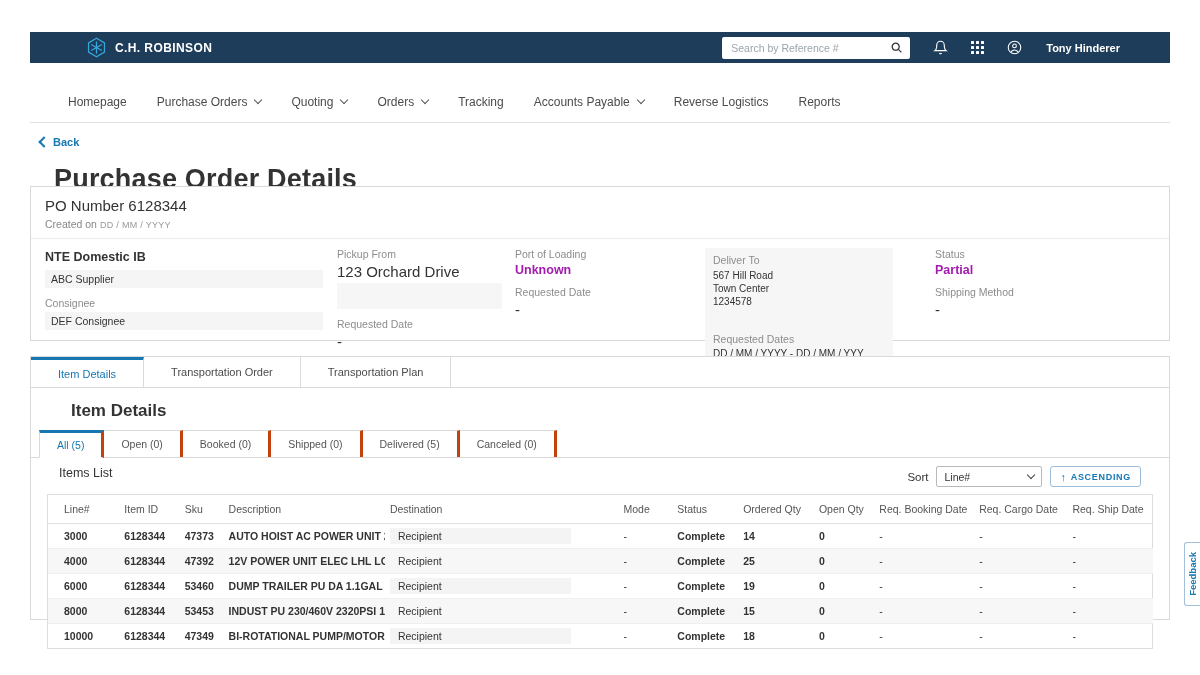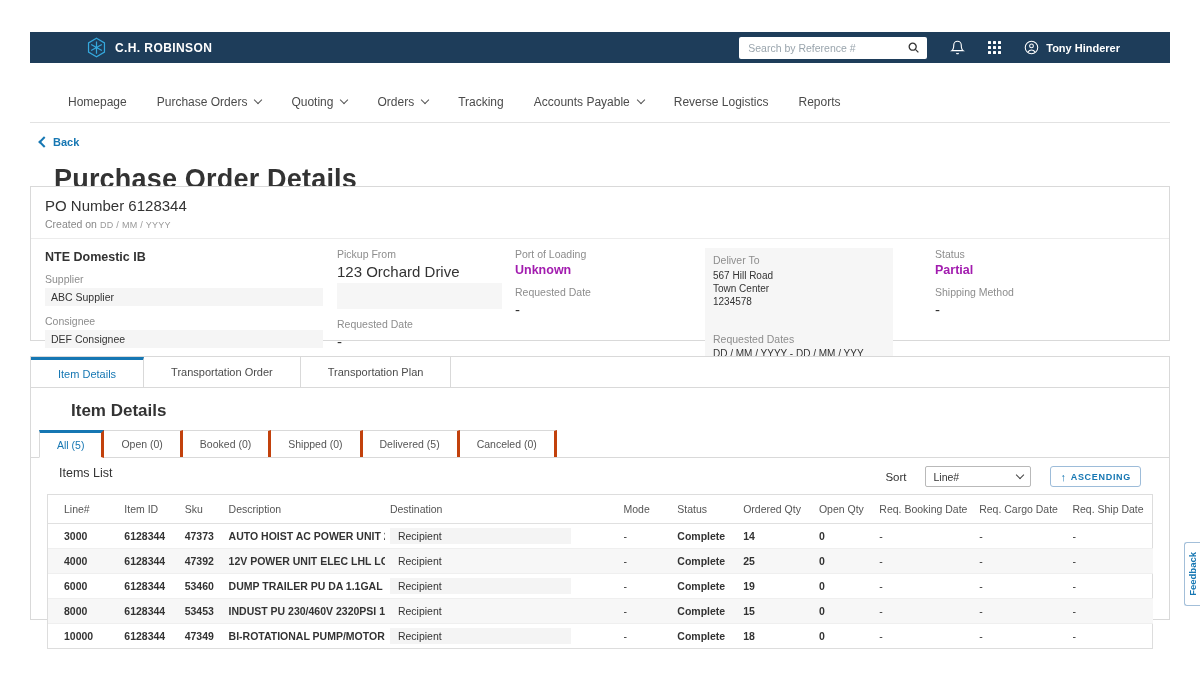--- a/index.html
+++ b/index.html
@@ -9,21 +9,21 @@
     font-family:"Liberation Sans",sans-serif;
   }
   
   .topbar{position:absolute;left:30px;top:32px;width:1140px;height:31px;background:#1e3d5a;display:flex;align-items:center;box-sizing:border-box}
   .brand{display:flex;align-items:center;gap:8px;margin-left:56px}
   .brand-name{color:#fff;font-weight:700;font-size:12px;letter-spacing:.4px}
   .topbar-right{margin-left:auto;display:flex;align-items:center;margin-right:50px;gap:23px}
   .searchbox{width:188px;height:22px;background:#fff;border-radius:2px;display:flex;align-items:center;padding:0 7px;box-sizing:border-box}
   .searchbox input{border:none;outline:none;flex:1;font-size:10.5px;color:#333;font-family:inherit;background:transparent;min-width:0}
   .searchbox input::placeholder{color:#9aa5ad}
-  .user{display:flex;align-items:center;gap:7px;color:#fff;font-size:11px;font-weight:700;cursor:pointer}
+  .user{display:flex;align-items:center;gap:24px;color:#fff;font-size:11px;font-weight:700;cursor:pointer}
   .grid-icon{display:grid;grid-template-columns:repeat(3,3px);grid-gap:2px;cursor:pointer}
   .grid-icon i{width:3px;height:3px;background:#fff;border-radius:.5px}
   .icon-btn{cursor:pointer;display:flex;align-items:center}
   
   .mainnav{position:absolute;left:30px;top:81px;width:1140px;height:42px;border-bottom:1px solid #e2e2e2;display:flex;align-items:center;gap:30px;padding-left:38px;box-sizing:border-box}
   .nav-item{font-size:12px;color:#4b4b4b;display:flex;align-items:center;cursor:pointer;white-space:nowrap}
   .caret{width:5px;height:5px;border-right:1.5px solid #555;border-bottom:1.5px solid #555;transform:rotate(45deg);display:none;margin-left:8px;margin-top:-3px}
   .nav-item.has-caret .caret{display:inline-block}
   
   .back{position:absolute;left:40px;top:136px;color:#1677b3;font-size:11px;font-weight:700;display:flex;align-items:center;cursor:pointer;text-decoration:none}
@@ -61,21 +61,21 @@
   .tab.active{color:#1677b3;border-top:3px solid #1677b3}
   .section-heading{margin:0;padding:13px 0 9px 40px;font-size:17px;font-weight:700;color:#333}
   
   .filter-bar{display:flex;border-bottom:1px solid #d9d9d9;padding-left:8px;height:27px}
   .ftab{display:flex;align-items:center;justify-content:center;min-width:56px;padding:0 17px;font-size:10.5px;color:#555;border-top:1px solid #d9d9d9;border-right:3px solid #c2410c;background:#fff;cursor:pointer;box-sizing:border-box}
   .ftab:first-child{border-left:1px solid #d9d9d9}
   .ftab.active{color:#1677b3;border-top:3px solid #1677b3;margin-bottom:-1px;border-bottom:1px solid #fff}
   
   .list-header{display:flex;align-items:flex-start;margin:8px 28px 0}
   .list-title{font-size:12.5px;color:#333}
-  .sort-controls{margin-left:auto;display:flex;align-items:center;gap:19px}
+  .sort-controls{margin-left:auto;display:flex;align-items:center;gap:8px}
   .sort-label{font-size:11.5px;color:#333}
   .sort-select{width:106px;height:21px;border:1px solid #b9b9b9;border-radius:2px;display:flex;align-items:center;padding:0 7px;font-size:10.5px;color:#333;cursor:pointer;box-sizing:border-box;background:#fff}
   .sort-select .caret{display:inline-block;margin-left:auto;border-color:#444}
   .asc-btn{height:21px;border:1px solid #9dbcd9;border-radius:3px;background:#fff;color:#1677b3;font-size:9px;font-weight:700;letter-spacing:.7px;display:flex;align-items:center;gap:4px;padding:0 9px;cursor:pointer;font-family:inherit}
   .asc-arrow{font-size:11px;font-weight:700}
   
   .table-wrap{margin:7px 16px 0;border:1px solid #ddd;box-sizing:border-box}
   .items-table{width:100%;border-collapse:collapse;font-size:10.5px;table-layout:fixed}
   .items-table th{color:#555;font-weight:400;text-align:left;padding:8px 5px;border-bottom:1px solid #e0e0e0;white-space:nowrap;overflow:hidden}
   .items-table td{padding:4px 5px;color:#333;border-bottom:1px solid #efefef;white-space:nowrap;overflow:hidden}
@@ -190,21 +190,20 @@
   <div class="po-head">
     <div class="po-number">PO Number 6128344</div>
     <div class="po-created">
       <span>Created on</span>
       <span class="po-created-val">DD / MM / YYYY</span>
     </div>
   </div>
   <div class="details">
     <div class="dcol dcol1">
       <div class="order-type">NTE Domestic IB</div>
-      <div class="lbl">Supplier</div>
       <div class="strip">ABC Supplier</div>
       <div class="lbl">Consignee</div>
       <div class="strip">DEF Consignee</div>
     </div>
     <div class="dcol dcol2">
       <div class="lbl">Pickup From</div>
       <div class="val">123 Orchard Drive</div>
       <div class="ghost-block"></div>
       <div class="lbl">Requested Date</div>
       <div class="val">-</div>

